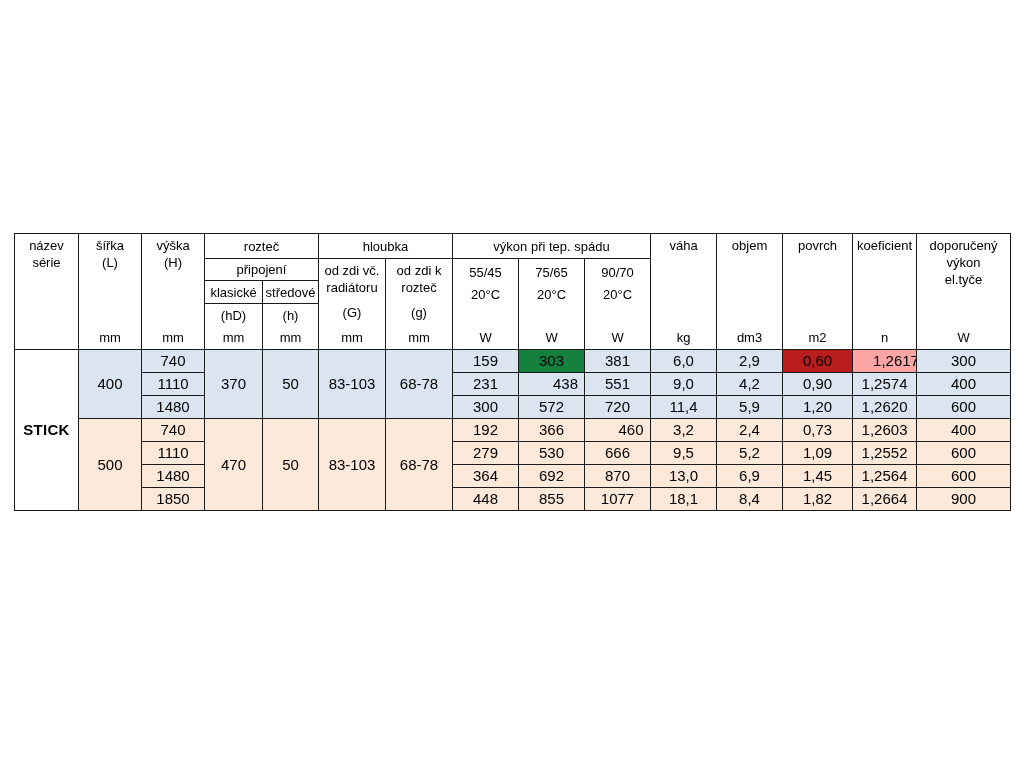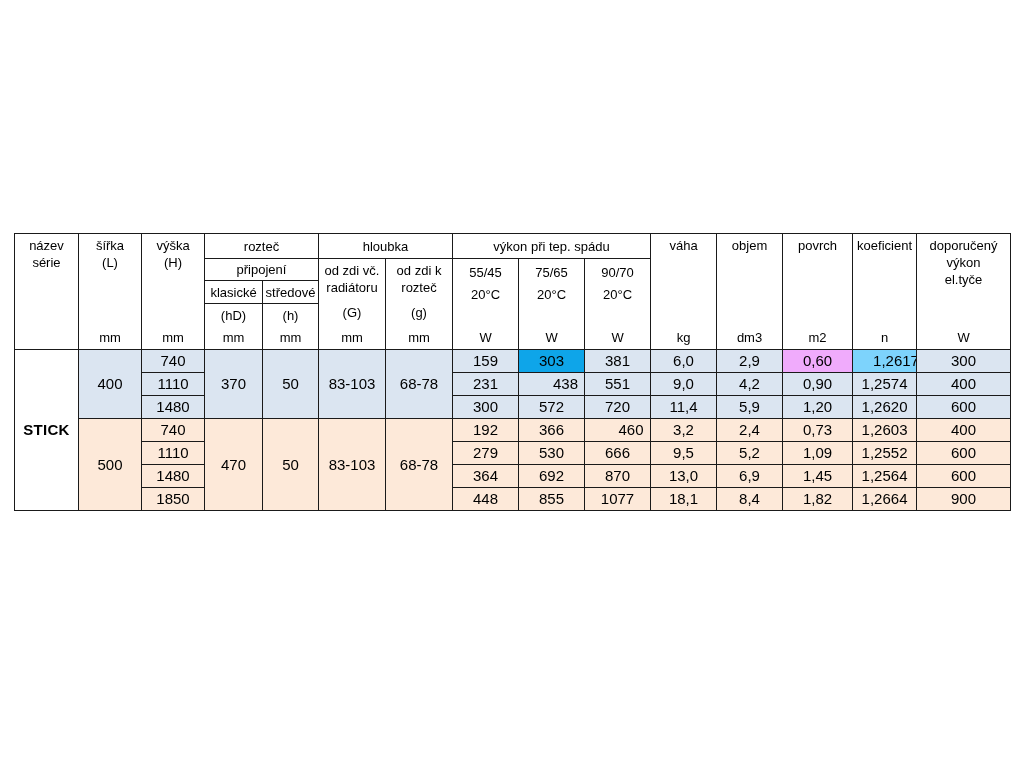--- a/index.html
+++ b/index.html
@@ -195,26 +195,26 @@
     <tbody id="table-body">
         <tr>
           <td rowspan="7" class="series">STICK</td>
           <td rowspan="3" style="background: rgb(219, 229, 241);">400</td>
           <td style="background: rgb(219, 229, 241);">740</td>
           <td rowspan="3" style="background: rgb(219, 229, 241);">370</td>
           <td rowspan="3" style="background: rgb(219, 229, 241);">50</td>
           <td rowspan="3" style="background: rgb(219, 229, 241);">83-103</td>
           <td rowspan="3" style="background: rgb(219, 229, 241);">68-78</td>
           <td style="background: rgb(219, 229, 241);">159</td>
-          <td style="background: #0ea5e9;">303</td>
+          <td style="background: #15803d;">303</td>
           <td style="background: rgb(219, 229, 241);">381</td>
           <td style="background: rgb(219, 229, 241);">6,0</td>
           <td style="background: rgb(219, 229, 241);">2,9</td>
-          <td style="background: #f0abfc;">0,60</td>
-          <td style="background: #7dd3fc; padding-left: 20px;">1,2617</td>
+          <td style="background: #b91c1c;">0,60</td>
+          <td style="background: #fca5a5; padding-left: 20px;">1,2617</td>
           <td style="background: rgb(219, 229, 241);">300</td>
         </tr>
         <tr>
           <td style="background: rgb(219, 229, 241);">1110</td>
           <td style="background: rgb(219, 229, 241);">231</td>
           <td style="background: rgb(219, 229, 241); padding-left: 28px;">438</td>
           <td style="background: rgb(219, 229, 241);">551</td>
           <td style="background: rgb(219, 229, 241);">9,0</td>
           <td style="background: rgb(219, 229, 241);">4,2</td>
           <td style="background: rgb(219, 229, 241);">0,90</td>

